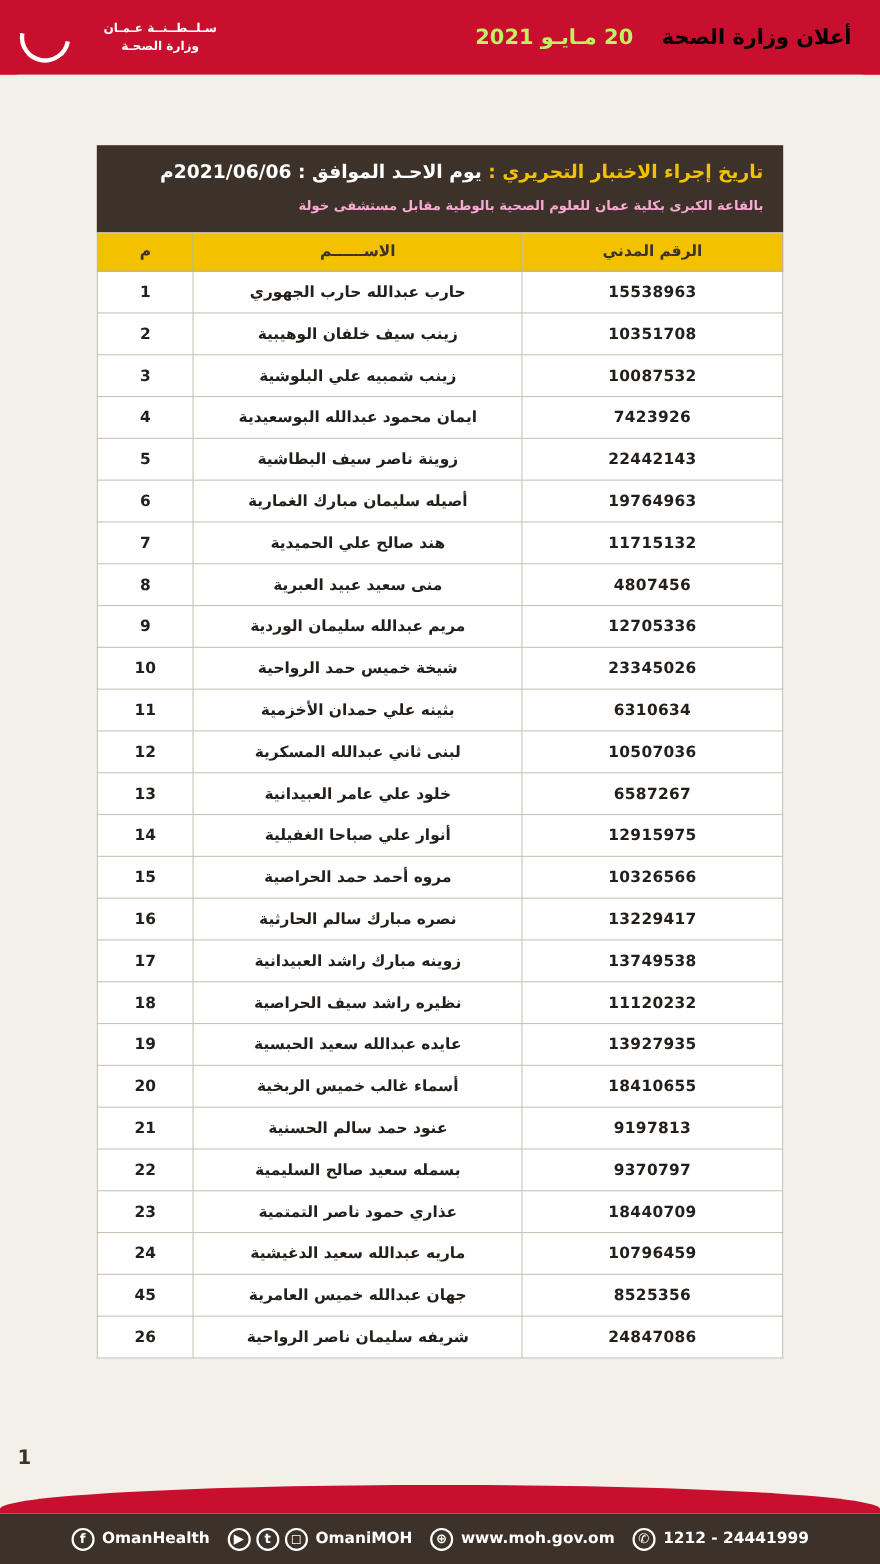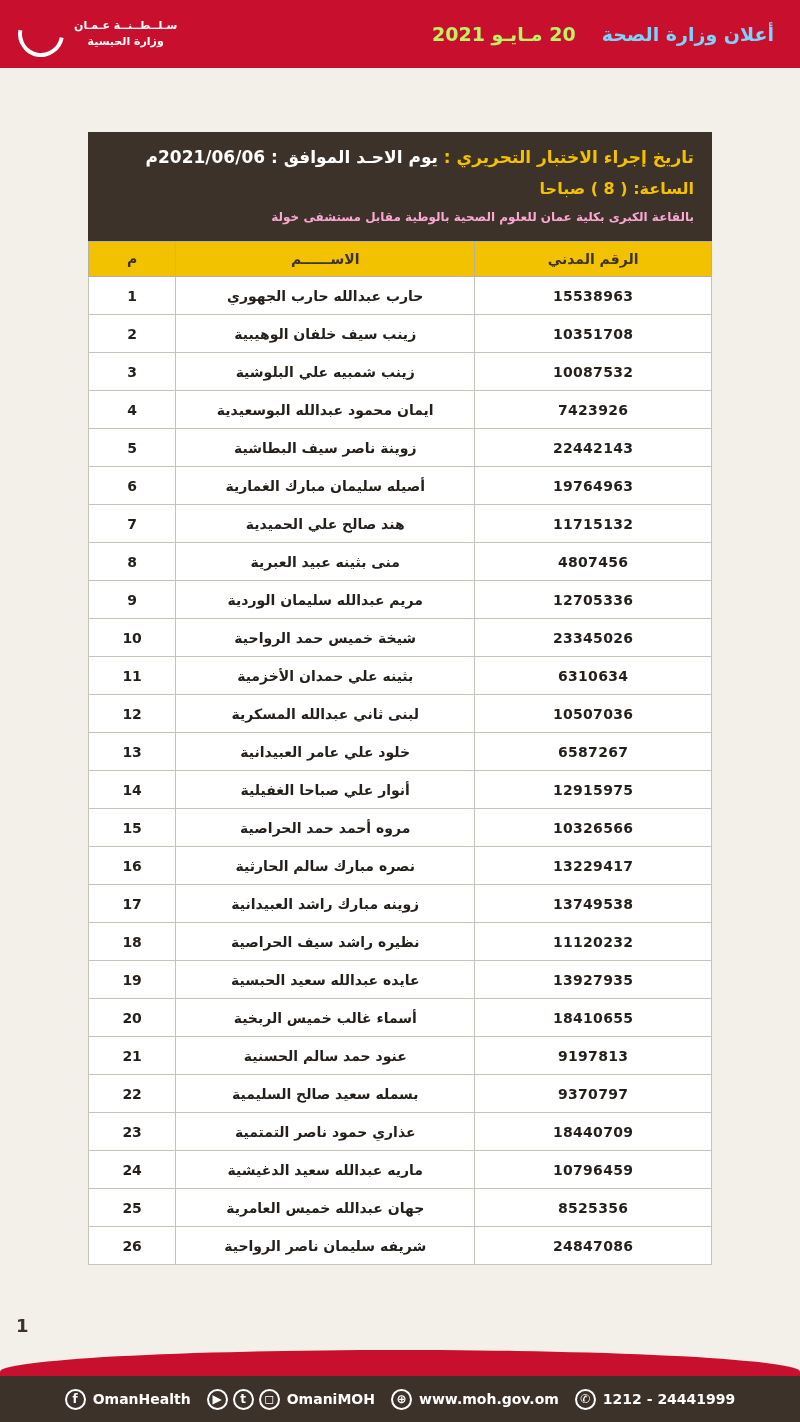--- a/index.html
+++ b/index.html
@@ -36,21 +36,21 @@
     direction: rtl;
   }
   .topbar .date {
     font-size: 19px;
     font-weight: bold;
     color: #bef264;
   }
   .topbar .ann {
     font-size: 19px;
     font-weight: bold;
-    color: #7dd3fc;
+    color: #000000;
   }
   .logo-wrap {
     display: flex;
     align-items: center;
     gap: 10px;
   }
   .logo-crescent {
     width: 46px;
     height: 46px;
     border-radius: 50%;
@@ -60,20 +60,21 @@
     transform: rotate(-35deg);
     box-sizing: border-box;
   }
   .logo-text {
     color: #ffffff;
     font-size: 11px;
     line-height: 1.45;
     text-align: center;
     font-weight: bold;
     letter-spacing: .5px;
+    margin-left: 20px;
   }
 
   
   .sheet {
     position: absolute;
     top: 68px;
     left: 0;
     right: 0;
     bottom: 72px;
     background: #f3efe9;
@@ -224,36 +225,35 @@
 <body>
 
 <div class="topbar">
   <div class="title-group">
     <span class="ann">أعلان وزارة الصحة</span>
     <span class="date">20 مـايـو 2021</span>
   </div>
   <div class="logo-wrap">
     <div class="logo-text">
       <div>سـلــطــنــة عـمـان</div>
-      <div>وزارة الحبسية</div>
+      <div>وزارة الصحـة</div>
     </div>
     <div class="logo-crescent"></div>
   </div>
 </div>
 
 <div class="sheet">
 
   <div class="card">
 
     <div class="header-block">
       <div class="hb-line1">
         <span>تاريخ إجراء الاختبار التحريري :</span>
         <span class="white">يوم الاحـد الموافق : 2021/06/06م</span>
       </div>
-      <div class="hb-line2">الساعة: ( 8 ) صباحا</div>
       <div class="hb-line3">بالقاعة الكبرى بكلية عمان للعلوم الصحية بالوطية مقابل مستشفى خولة</div>
     </div>
 
     <table class="listing">
       <colgroup>
         <col class="c-id">
         <col class="c-name">
         <col class="c-num">
       </colgroup>
       <thead>
@@ -294,21 +294,21 @@
             <td class="cell-name">أصيله سليمان مبارك الغمارية</td>
             <td class="cell-num">6</td>
           </tr>
           <tr>
             <td class="cell-id">11715132</td>
             <td class="cell-name">هند صالح علي الحميدية</td>
             <td class="cell-num">7</td>
           </tr>
           <tr>
             <td class="cell-id">4807456</td>
-            <td class="cell-name">منى بثينه عبيد العبرية</td>
+            <td class="cell-name">منى سعيد عبيد العبرية</td>
             <td class="cell-num">8</td>
           </tr>
           <tr>
             <td class="cell-id">12705336</td>
             <td class="cell-name">مريم عبدالله سليمان الوردية</td>
             <td class="cell-num">9</td>
           </tr>
           <tr>
             <td class="cell-id">23345026</td>
             <td class="cell-name">شيخة خميس حمد الرواحية</td>
@@ -380,21 +380,21 @@
             <td class="cell-num">23</td>
           </tr>
           <tr>
             <td class="cell-id">10796459</td>
             <td class="cell-name">ماريه عبدالله سعيد الدغيشية</td>
             <td class="cell-num">24</td>
           </tr>
           <tr>
             <td class="cell-id">8525356</td>
             <td class="cell-name">جهان عبدالله خميس العامرية</td>
-            <td class="cell-num">25</td>
+            <td class="cell-num">45</td>
           </tr>
           <tr>
             <td class="cell-id">24847086</td>
             <td class="cell-name">شريفه سليمان ناصر الرواحية</td>
             <td class="cell-num">26</td>
           </tr>
         </tbody>
     </table>
 
   </div>

